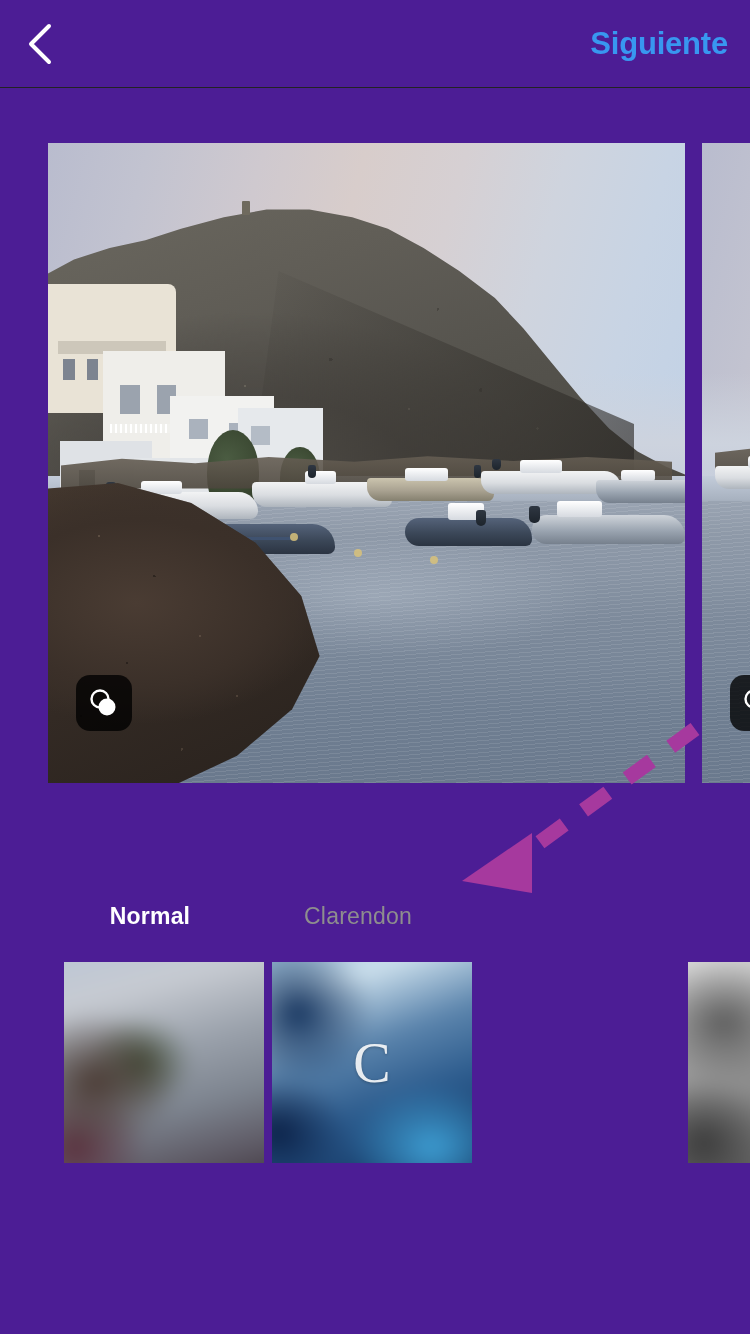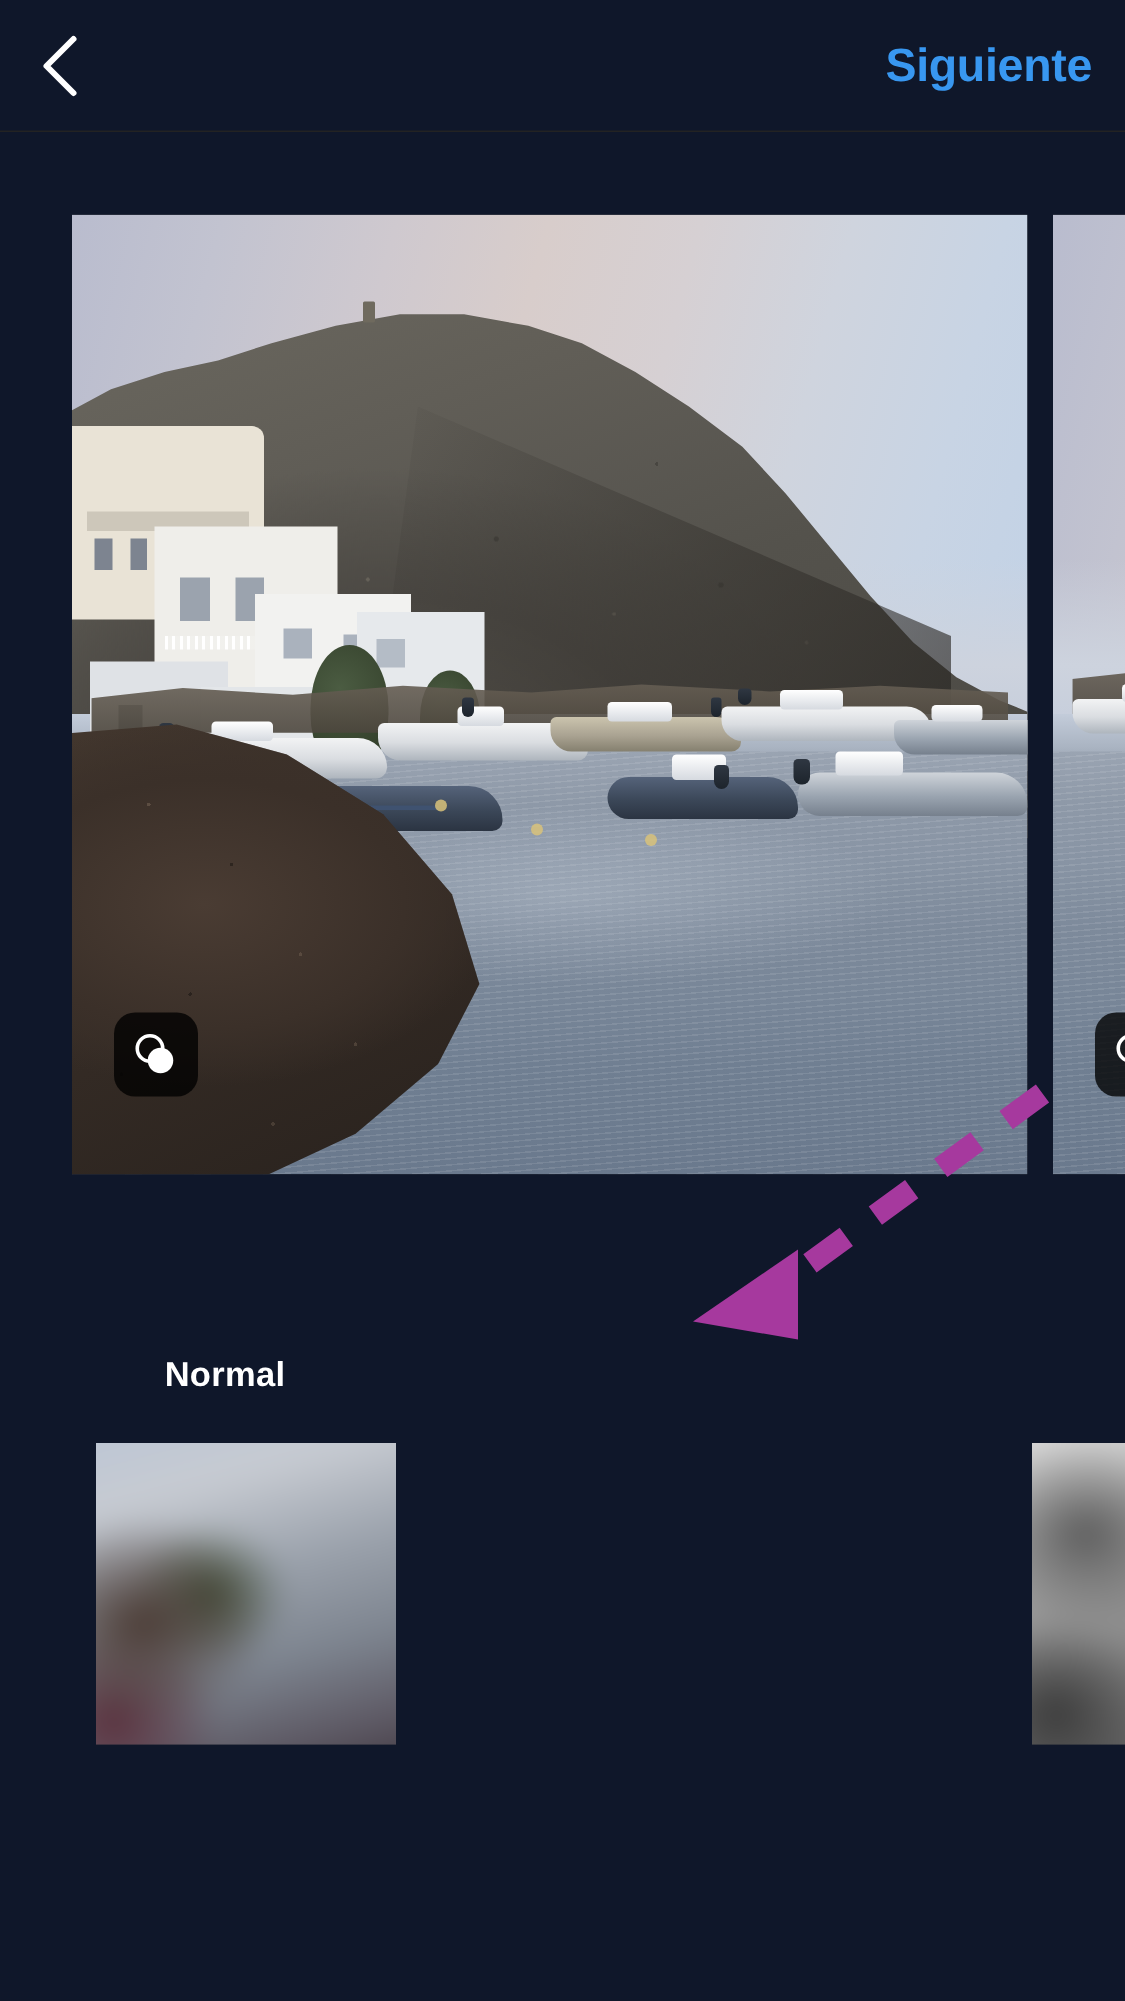--- a/index.html
+++ b/index.html
@@ -2,21 +2,21 @@
 <html><head>
 <meta charset="utf-8">
 <style>
   * { margin:0; padding:0; box-sizing:border-box; }
   html, body {
     width:750px; height:1334px;
     background:#000;
     font-family:"Liberation Sans", sans-serif;
     overflow:hidden;
   }
-  #app { position:relative; width:750px; height:1334px; background:#0f172a; }
+  #app { position:relative; width:750px; height:1334px; background:#4c1d95; }
 
   
   #header {
     position:absolute; left:0; top:0; width:750px; height:88px;
     border-bottom:1px solid #232323;
   }
   #back-btn {
     position:absolute; left:14px; top:18px; width:52px; height:52px;
     display:flex; align-items:center; justify-content:center;
     cursor:pointer;
@@ -425,20 +425,27 @@
   <div id="filter-strip">
 
     <div class="filter-item active" style="left:36px">
       <span class="filter-label">Normal</span>
       <div class="filter-thumb t-normal">
         <div class="thumb-img"></div>
         <div class="thumb-letter"></div>
       </div>
     </div>
 
+    <div class="filter-item" style="left:244px">
+      <span class="filter-label">Clarendon</span>
+      <div class="filter-thumb t-clarendon">
+        <div class="thumb-img"></div>
+        <div class="thumb-letter">C</div>
+      </div>
+    </div>
 
 
     <div class="filter-item" style="left:660px">
       <span class="filter-label">M</span>
       <div class="filter-thumb t-moon">
         <div class="thumb-img"></div>
         <div class="thumb-letter">M</div>
       </div>
     </div>
 

